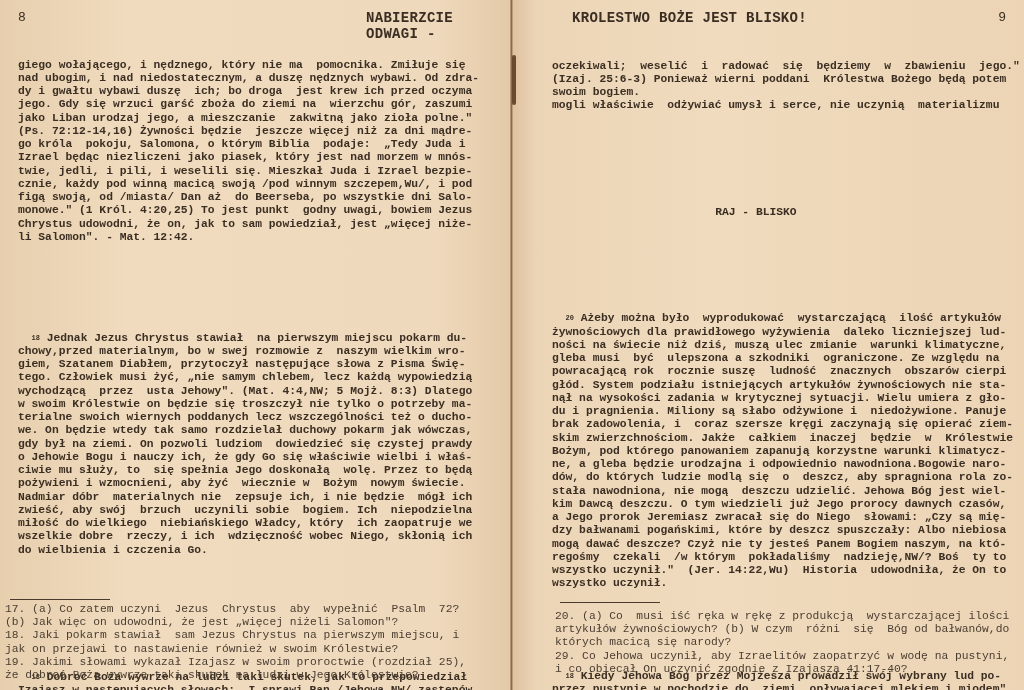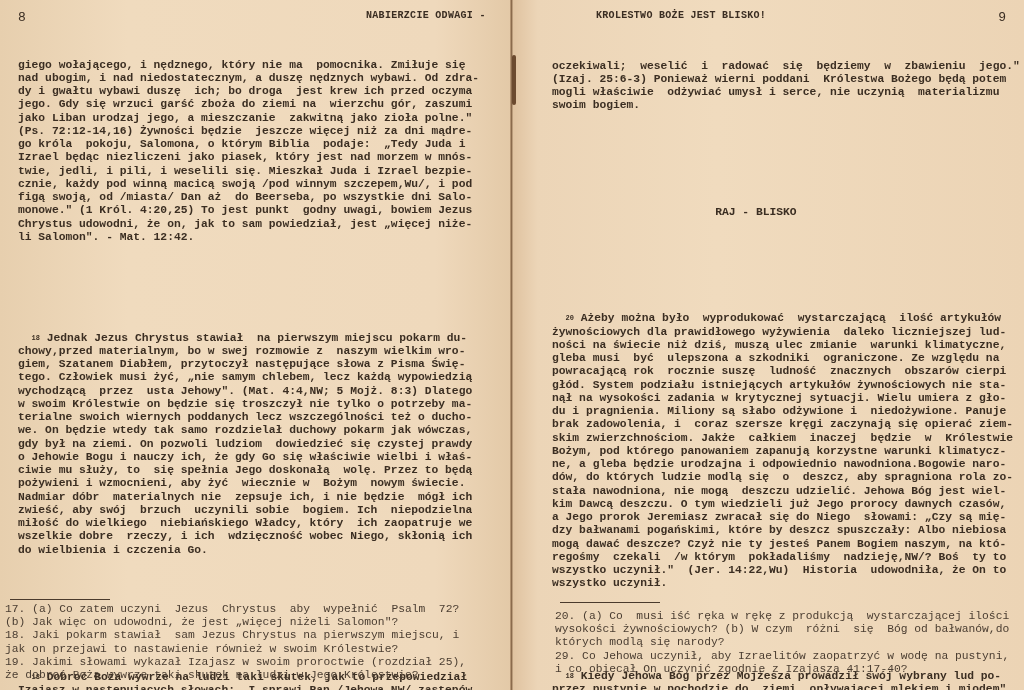--- a/index.html
+++ b/index.html
@@ -16,25 +16,25 @@
     background: linear-gradient(90deg, #ecd6b8 0%, #f1dcc0 40%, #eed8bb 100%);
   }
   .page.left { width:512px; padding:0 14px 0 18px;
     background: linear-gradient(90deg, #e7cfae 0%, #f0dbbe 25%, #efd9bc 85%, #e3c9a7 100%); }
   .page.right { width:512px; padding:0 18px 0 38px;
     background: linear-gradient(90deg, #dfc29f 0%, #ecd5b7 5%, #f0dbbe 40%, #ecd4b5 100%); }
   .spine { position:absolute; left:510px; top:0; width:3px; height:690px;
     background:linear-gradient(90deg,#c9a985,#8a6a4c,#d2b592); z-index:3; }
   .spine-mark { position:absolute; left:512px; width:4px; background:#6b4a2f; border-radius:2px; z-index:4; }
 
-  .runhead { position:absolute; top:10px; font-size:10px; font-weight:bold; letter-spacing:0.3px;padding-left:36px; }
+  .runhead { position:absolute; top:10px; font-size:14px; font-weight:bold; letter-spacing:0.3px;padding-left:36px; }
   .pagenum { position:absolute; top:10px; font-size:13px; }
   .left .pagenum { left:18px; }
   .left .runhead { left:330px; }
-  .right .runhead { left:48px;text-align:center; }
+  .right .runhead { left:24px;text-align:center; }
   .right .pagenum { right:18px; }
 
   .body { position:absolute; font-size:11.3px; line-height:13.25px; white-space:pre; font-weight:bold; color:#3b2e22; }
   .left .body { left:18px; top:32px; }
   .right .body { left:40px; top:33px; }
   .gap { height:8px; }
   .pnum { font-size:7px; vertical-align:top; font-weight:bold; }
 
   .rule { position:absolute; height:1px; background:#4a3a2c; width:100px; }
   .left .rule { left:10px; top:599px; }
@@ -67,31 +67,31 @@
 
     <div class="rule"></div>
     <div class="questions" id="l-q"><div>17. (a) Co zatem uczyni  Jezus  Chrystus  aby  wypełnić  Psalm  72?</div><div>(b) Jak więc on udowodni, że jest „więcej niżeli Salomon"?</div><div>18. Jaki pokarm stawiał  sam Jezus Chrystus na pierwszym miejscu, i</div><div>jak on przejawi to nastawienie również w swoim Królestwie?</div><div>19. Jakimi słowami wykazał Izajasz w swoim proroctwie (rozdział 25),</div><div>że dobroć Boża wywrze taki skutek na ludzi w Jego Królestwie?</div></div>
   </div>
 
   <div class="page right">
     <div class="runhead">KROLESTWO BOŻE JEST BLISKO!</div>
     <div class="pagenum">9</div>
 
     <div class="body">
-      <div id="r-p19"><div>oczekiwali;  weselić  i  radować  się  będziemy  w  zbawieniu  jego."</div><div>(Izaj. 25:6-3) Ponieważ wierni poddani  Królestwa Bożego będą potem</div><div>mogli właściwie  odżywiać umysł i serce, nie uczynią  materializmu</div><div>swoim bogiem.</div></div>
+      <div id="r-p19"><div>oczekiwali;  weselić  i  radować  się  będziemy  w  zbawieniu  jego."</div><div>(Izaj. 25:6-3) Ponieważ wierni poddani  Królestwa Bożego będą potem</div><div>swoim bogiem.</div><div>mogli właściwie  odżywiać umysł i serce, nie uczynią  materializmu</div></div>
       <div style="height:40px"></div>
       <div style="text-align:center; padding-right:60px;">RAJ - BLISKO</div>
       <div style="height:14px"></div>
       <div>
         <div id="r-p20"><div>  <span class="pnum">20</span> Ażeby można było  wyprodukować  wystarczającą  ilość artykułów</div><div>żywnościowych dla prawidłowego wyżywienia  daleko liczniejszej lud-</div><div>ności na świecie niż dziś, muszą ulec zmianie  warunki klimatyczne,</div><div>gleba musi  być  ulepszona a szkodniki  ograniczone. Ze względu na</div><div>powracającą rok  rocznie suszę  ludność  znacznych  obszarów cierpi</div><div>głód. System podziału istniejących artykułów żywnościowych nie sta-</div><div>nął na wysokości zadania w krytycznej sytuacji. Wielu umiera z gło-</div><div>du i pragnienia. Miliony są słabo odżywione i  niedożywione. Panuje</div><div>brak zadowolenia, i  coraz szersze kręgi zaczynają się opierać ziem-</div><div>skim zwierzchnościom. Jakże  całkiem  inaczej  będzie  w  Królestwie</div><div>Bożym, pod którego panowaniem zapanują korzystne warunki klimatycz-</div><div>ne, a gleba będzie urodzajna i odpowiednio nawodniona.Bogowie naro-</div><div>dów, do których ludzie modlą się  o  deszcz, aby spragniona rola zo-</div><div>stała nawodniona, nie mogą  deszczu udzielić. Jehowa Bóg jest wiel-</div><div>kim Dawcą deszczu. O tym wiedzieli już Jego prorocy dawnych czasów,</div><div>a Jego prorok Jeremiasz zwracał się do Niego  słowami: „Czy są mię-</div><div>dzy bałwanami pogańskimi, które by deszcz spuszczały: Albo niebiosa</div><div>mogą dawać deszcze? Czyż nie ty jesteś Panem Bogiem naszym, na któ-</div><div>regośmy  czekali  /w którym  pokładaliśmy  nadzieję,NW/? Boś  ty to</div><div>wszystko uczynił."  (Jer. 14:22,Wu)  Historia  udowodniła, że On to</div><div>wszystko uczynił.</div></div>
       </div>
       <div>
         <div id="r-p21"><div>  <span class="pnum">18</span> Kiedy Jehowa Bóg przez Mojżesza prowadził swój wybrany lud po-</div><div>przez pustynię w pochodzie do „ziemi, opływającej mlekiem i miodem",</div></div>
       </div>
     </div>
 
     <div class="rule"></div>
-    <div class="questions" id="r-q"><div>20. (a) Co  musi iść ręka w rękę z produkcją  wystarczającej ilości</div><div>wysokości żywnościowych? (b) W czym  różni  się  Bóg od bałwanów,do</div><div>których modlą się narody?</div><div>29. Co Jehowa uczynił, aby Izraelitów zaopatrzyć w wodę na pustyni,</div><div>i co obiecał On uczynić zgodnie z Izajasza 41:17-40?</div></div>
+    <div class="questions" id="r-q"><div>20. (a) Co  musi iść ręka w rękę z produkcją  wystarczającej ilości</div><div>artykułów żywnościowych? (b) W czym  różni  się  Bóg od bałwanów,do</div><div>których macicą się narody?</div><div>29. Co Jehowa uczynił, aby Izraelitów zaopatrzyć w wodę na pustyni,</div><div>i co obiecał On uczynić zgodnie z Izajasza 41:17-40?</div></div>
   </div>
 </div>
 
 <div class="spine"></div>
 <div class="spine-mark" style="top:55px;height:50px;"></div>
 
 </body></html>

